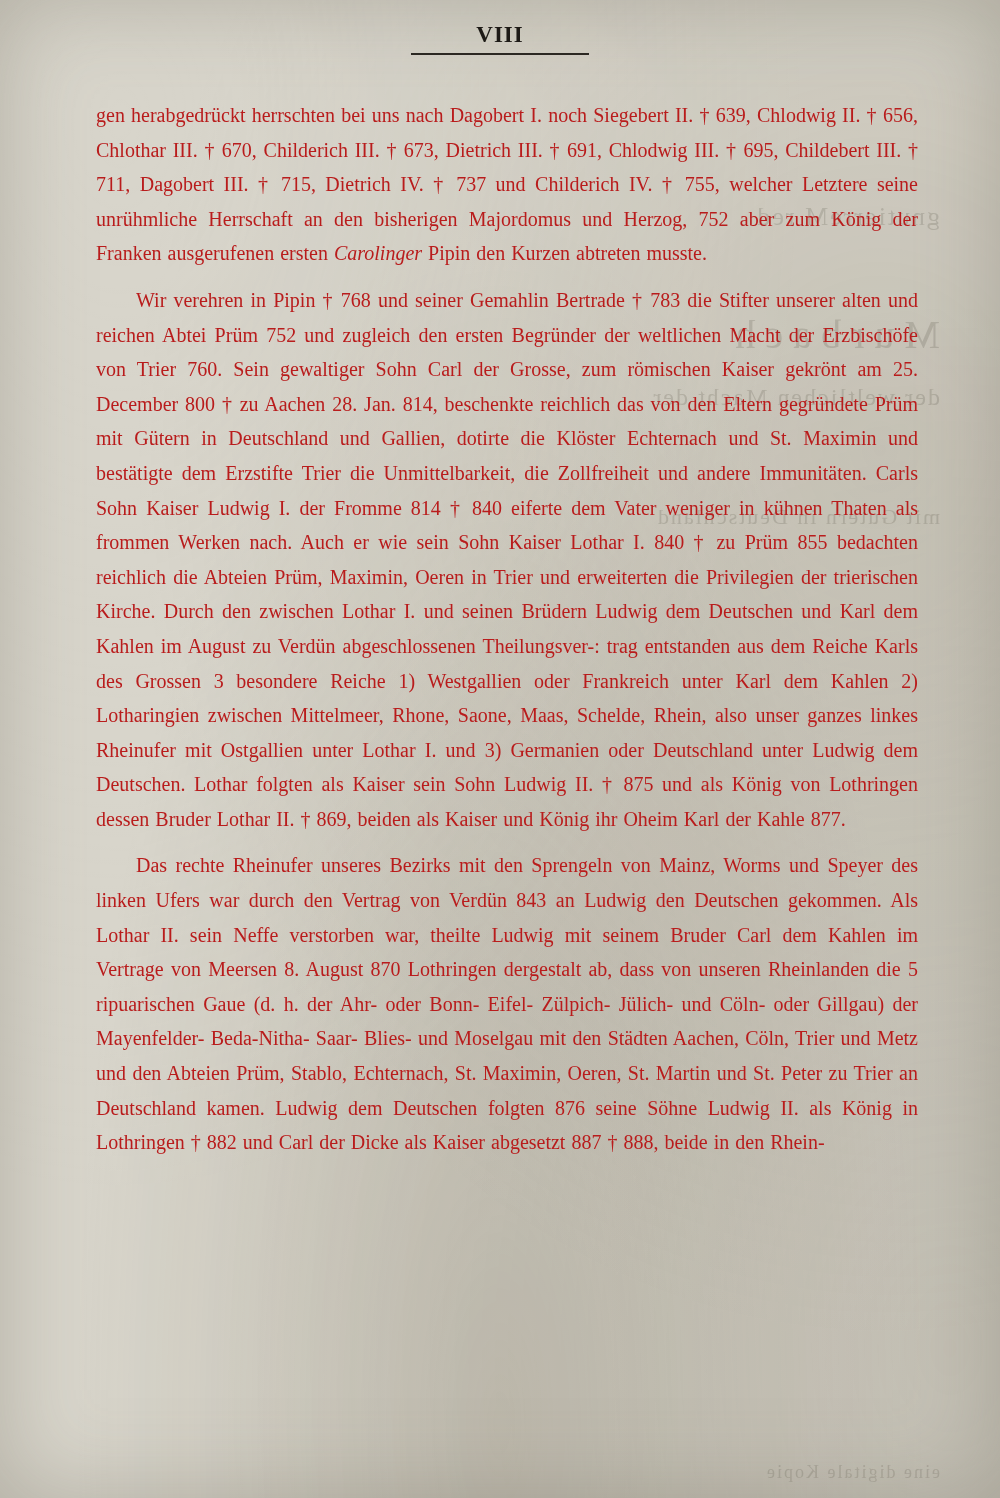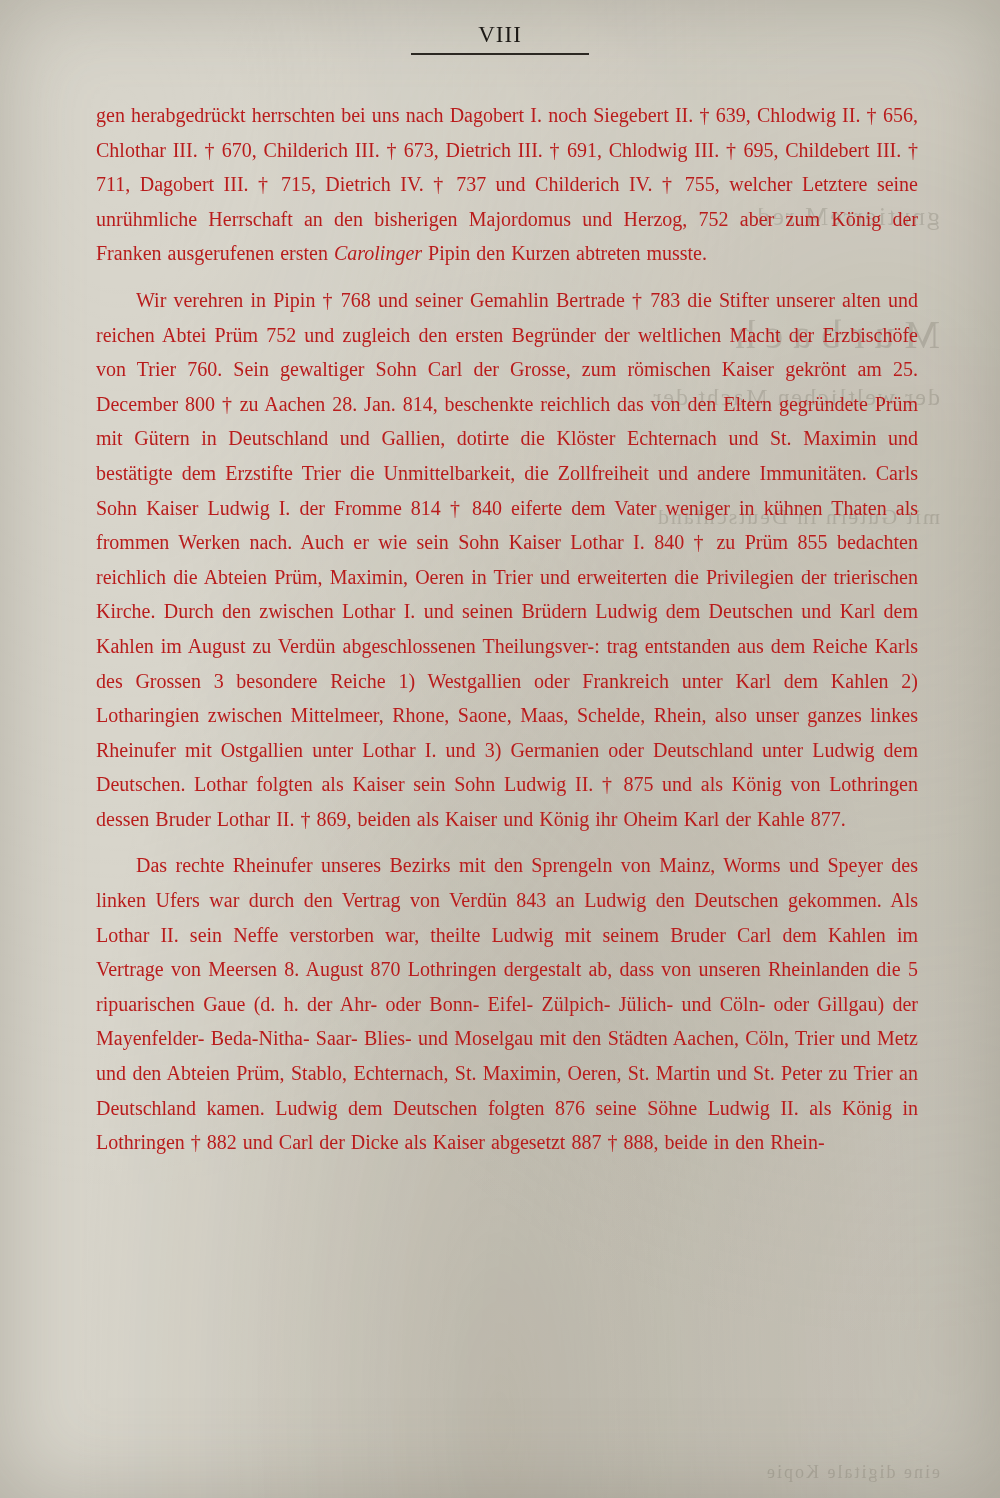--- a/index.html
+++ b/index.html
@@ -46,21 +46,21 @@
     top: 22px;
     left: 0;
     right: 0;
     text-align: center;
     z-index: 6;
   }
   .folio {
     font-family: "Liberation Serif", serif;
     font-size: 23px;
     letter-spacing: 1px;
-    font-weight: 400;
+    font-weight: 700;
     color: #1d1a16;
   }
   .rule {
     width: 178px;
     height: 2px;
     background: #2b2822;
     margin: 5px auto 0 auto;
   }
 
   .body {

